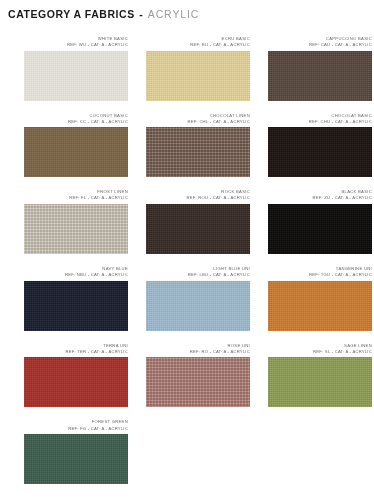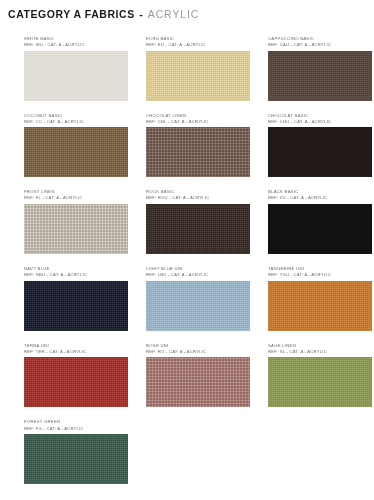--- a/index.html
+++ b/index.html
@@ -13,20 +13,21 @@
     font-family: "Liberation Sans", sans-serif;
     -webkit-font-smoothing: antialiased;
     overflow: hidden;
   }
   .page {
     position: relative;
     width: 314px;
     height: 500px;
     background: #ffffff;
     box-sizing: border-box;
+    text-align: right;
   }
 
   
   .header {
     position: absolute;
     left: 8px;
     top: 4px;
     white-space: nowrap;
   }
   .header-title {

